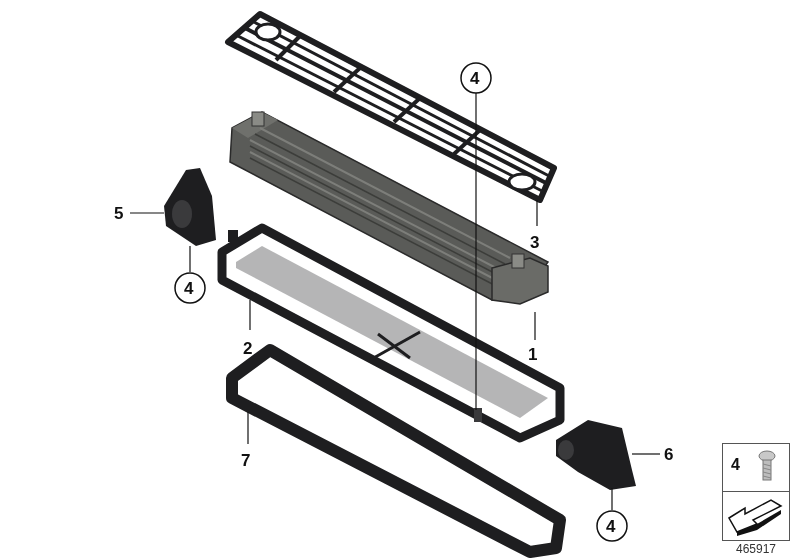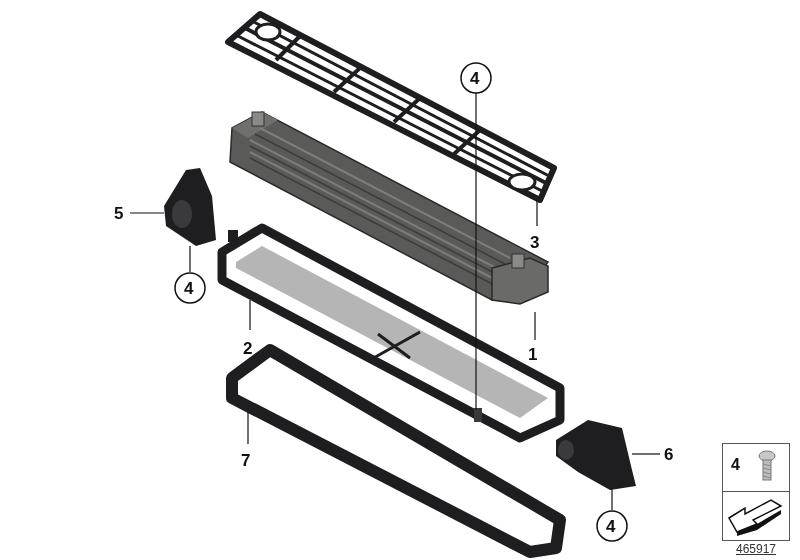--- a/index.html
+++ b/index.html
@@ -3,21 +3,21 @@
 <meta charset="utf-8">
 <style>
   html, body { margin: 0; padding: 0; background: #ffffff; }
   body { width: 800px; height: 560px; position: relative; overflow: hidden; font-family: "Liberation Sans", sans-serif; }
   #diagram { position: absolute; left: 0; top: 0; width: 800px; height: 560px; }
   .callout-num { font-family: "Liberation Sans", sans-serif; font-weight: bold; font-size: 17px; fill: #111; }
   .leader { stroke: #111; stroke-width: 1.2; fill: none; }
   .legend-box { position: absolute; left: 722px; top: 443px; width: 66px; height: 96px; border: 1px solid #555; background: #fff; }
   .legend-row1 { position: absolute; left: 0; top: 0; width: 66px; height: 47px; border-bottom: 1px solid #555; }
   .legend-num { position: absolute; left: 8px; top: 12px; font-weight: bold; font-size: 16px; color: #111; }
-  .ref-number { position: absolute; left: 722px; top: 542px; width: 68px; text-align: center; font-size: 12px; color: #333; text-decoration: underline; }
+  .ref-number { position: absolute; left: 722px; top: 542px; width: 68px; text-align: center; font-size: 12px; color: #333; }
 </style>
 </head>
 <body>
 
 <svg id="diagram" viewBox="0 0 800 560" xmlns="http://www.w3.org/2000/svg">
 
   <g>
     <polygon points="228,42 260,14 554,168 540,200" fill="none" stroke="#1e1e20" stroke-width="6" stroke-linejoin="round"></polygon>
     <line x1="245" y1="28" x2="548" y2="184" stroke="#1e1e20" stroke-width="4"></line>
     <line x1="236" y1="35" x2="544" y2="192" stroke="#1e1e20" stroke-width="3"></line>

